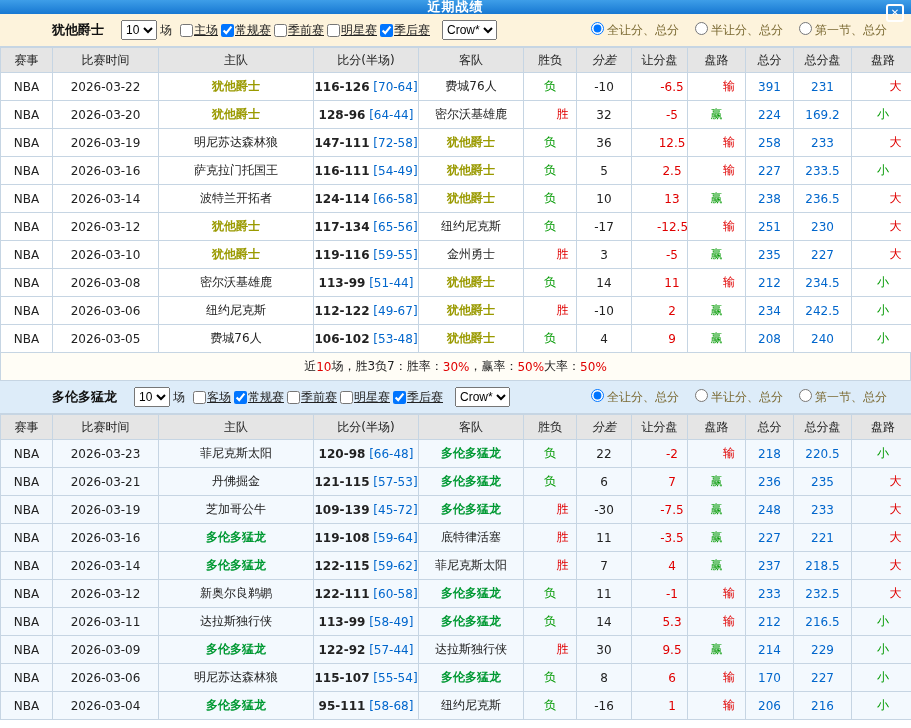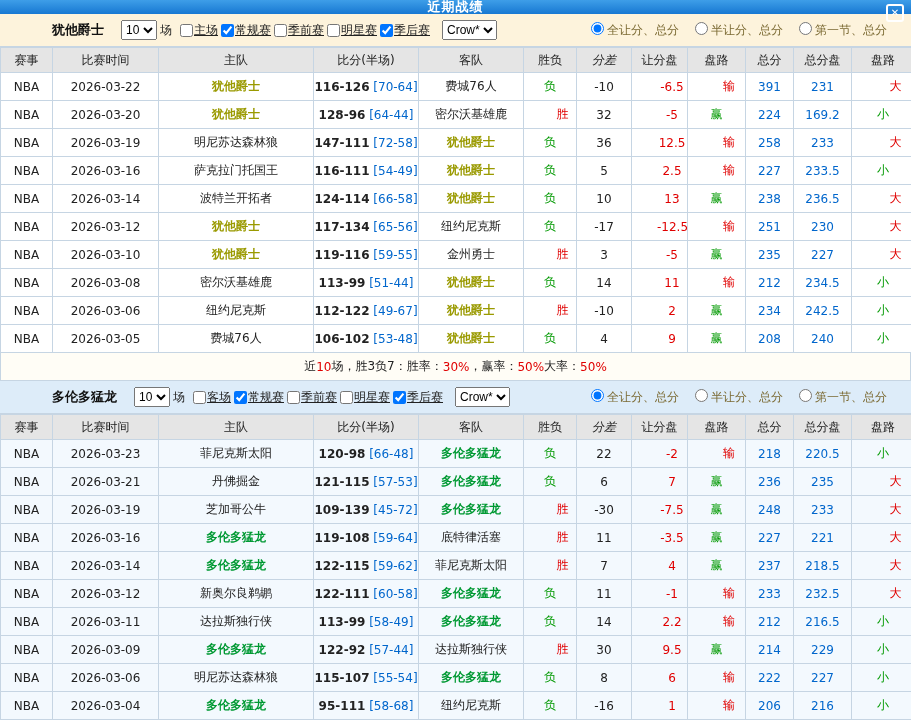--- a/index.html
+++ b/index.html
@@ -396,21 +396,21 @@
           <td class="red">大</td>
         </tr>
         <tr>
           <td>NBA</td>
           <td>2026-03-11</td>
           <td>达拉斯独行侠</td>
           <td><span class="score">113-99</span><span class="half"> [58-49]</span></td>
           <td class="focus" style="color: rgb(0, 153, 51);">多伦多猛龙</td>
           <td class="green">负</td>
           <td>14</td>
-          <td class="red">2.2</td>
+          <td class="red">5.3</td>
           <td class="red">输</td>
           <td class="blue">212</td>
           <td class="blue">216.5</td>
           <td class="green">小</td>
         </tr>
         <tr>
           <td>NBA</td>
           <td>2026-03-09</td>
           <td class="focus" style="color: rgb(0, 153, 51);">多伦多猛龙</td>
           <td><span class="score">122-92</span><span class="half"> [57-44]</span></td>
@@ -426,21 +426,21 @@
         <tr>
           <td>NBA</td>
           <td>2026-03-06</td>
           <td>明尼苏达森林狼</td>
           <td><span class="score">115-107</span><span class="half"> [55-54]</span></td>
           <td class="focus" style="color: rgb(0, 153, 51);">多伦多猛龙</td>
           <td class="green">负</td>
           <td>8</td>
           <td class="red">6</td>
           <td class="red">输</td>
-          <td class="blue">222</td>
+          <td class="blue">170</td>
           <td class="blue">227</td>
           <td class="green">小</td>
         </tr>
         <tr>
           <td>NBA</td>
           <td>2026-03-04</td>
           <td class="focus" style="color: rgb(0, 153, 51);">多伦多猛龙</td>
           <td><span class="score">95-111</span><span class="half"> [58-68]</span></td>
           <td>纽约尼克斯</td>
           <td class="green">负</td>

